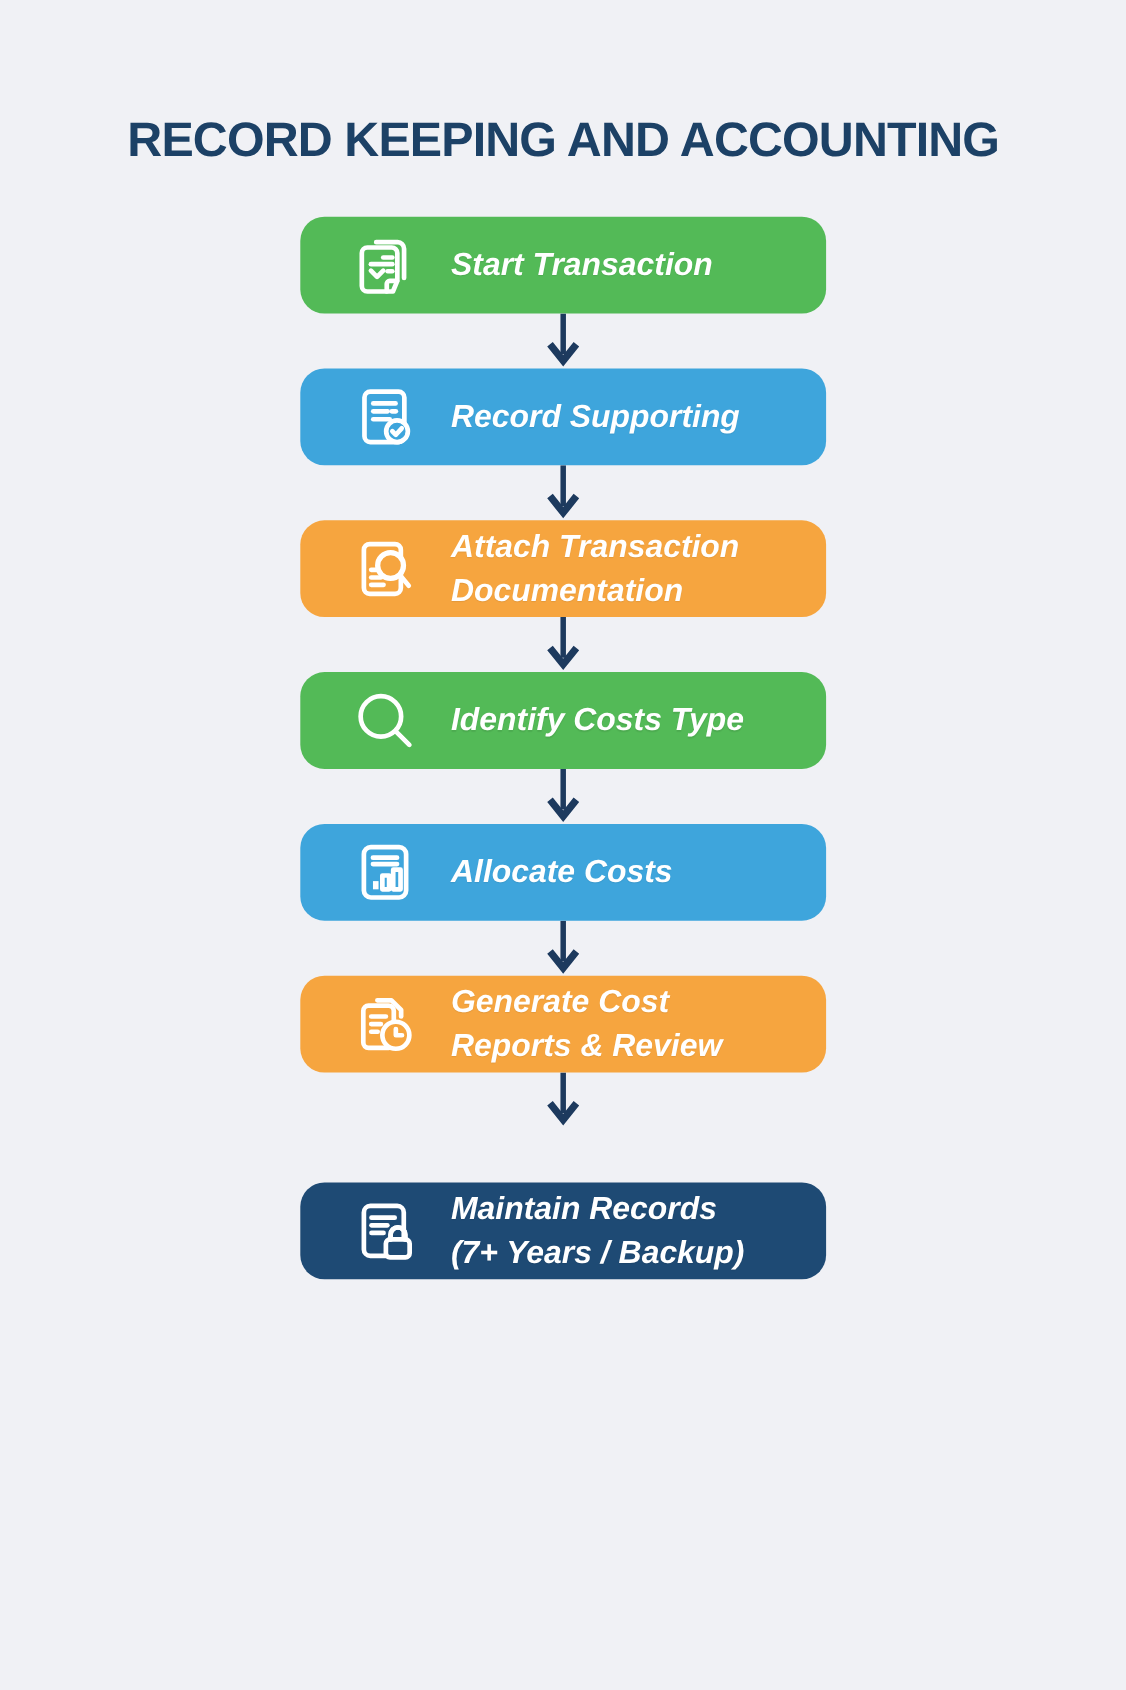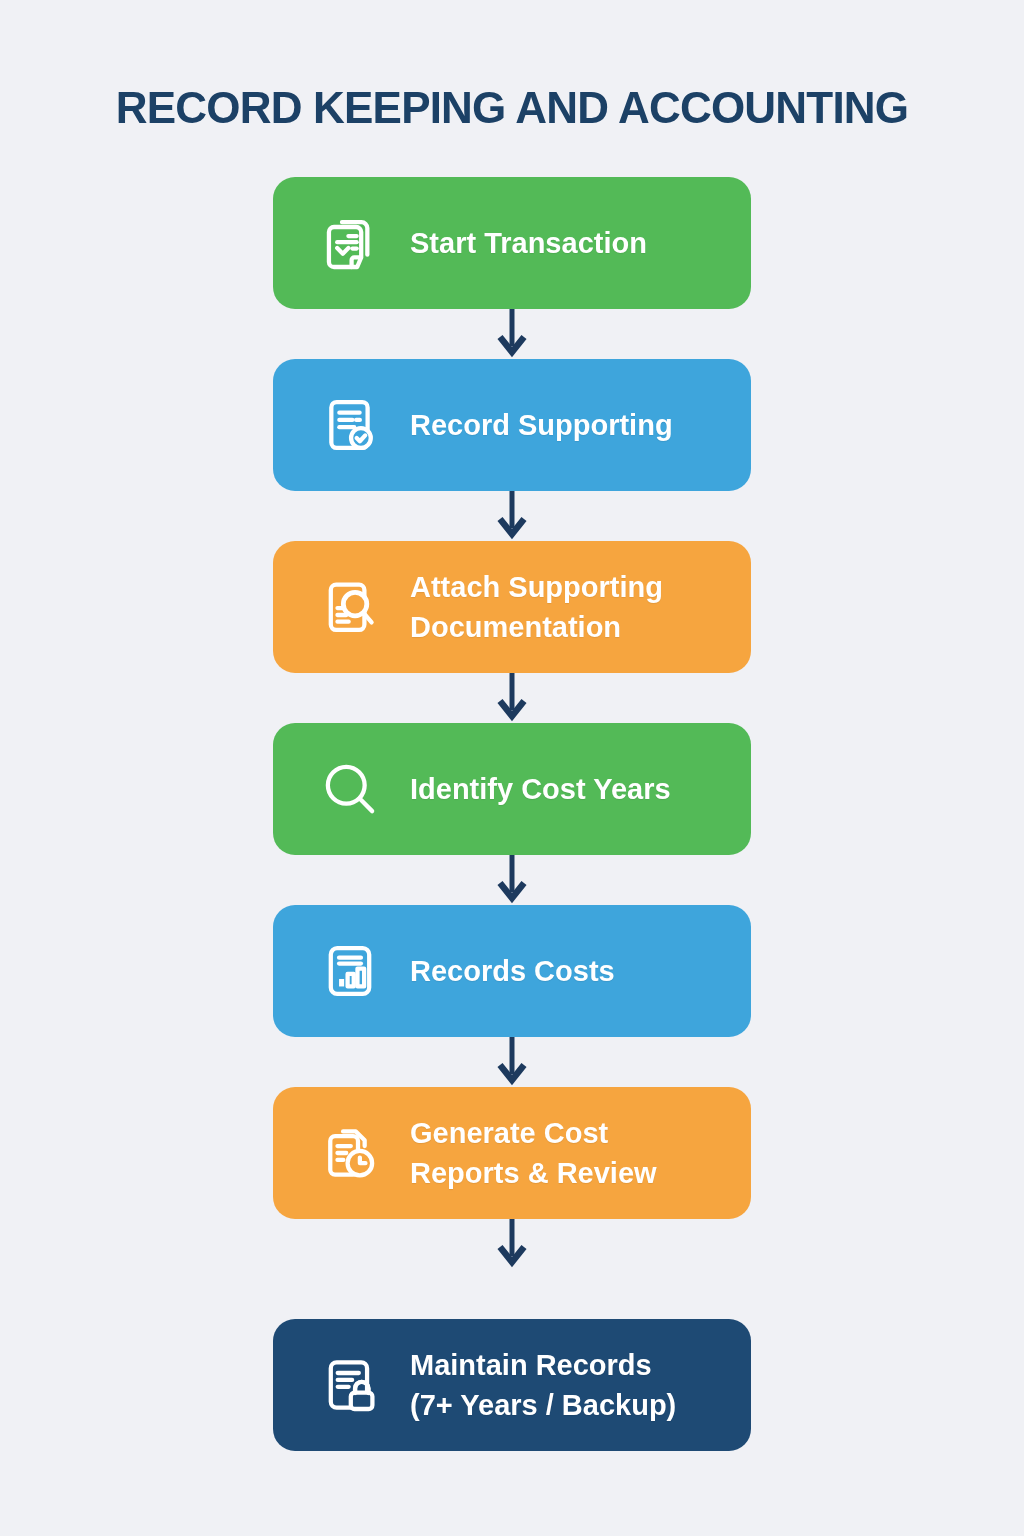--- a/index.html
+++ b/index.html
@@ -6,30 +6,30 @@
     --bg:#f0f1f5; --title:#1c4166; --arrow:#1d3a5e; --labelc:#ffffff;
   }
   *{margin:0;padding:0;box-sizing:border-box;}
   html,body{background:var(--bg);}
   body{font-family:"Liberation Sans","DejaVu Sans",sans-serif;}
   .canvas{
     position:relative;width:1024px;height:1536px;margin:0 auto;
     background:var(--bg);overflow:hidden;
   }
   .title{
-    padding-top:80px;text-align:center;color:var(--title);
+    padding-top:100px;text-align:center;color:var(--title);
     font-size:44px;font-weight:800;letter-spacing:-0.8px;line-height:56px;
   }
   .title div{white-space:nowrap;}
   .flow{
     width:478px;margin:41px auto 0 auto;display:flex;flex-direction:column;align-items:stretch;
   }
   .step{
-    height:132px;border-radius:22px;background:var(--c);
-    display:flex;align-items:center;flex:0 0 auto;
+    height:88px;border-radius:22px;background:var(--c);
+    display:flex;align-items:center;flex:0 0 auto;font-style:italic;
   }
   .icon{flex:0 0 64px;height:64px;margin-left:45px;display:flex;align-items:center;justify-content:center;}
   .icon svg{display:block;}
   .label{
     margin-left:28px;margin-right:14px;color:var(--labelc);
     font-size:29px;font-weight:700;line-height:40px;white-space:pre-line;
     text-shadow:0 1px 1px rgba(0,0,0,0.08);
   }
   .gap{
     height:50px;flex:0 0 auto;display:flex;align-items:center;justify-content:center;
@@ -97,60 +97,60 @@
       <span class="icon">
         <svg width="64" height="64" viewBox="0 0 24 24">
           <rect class="stk" x="4.8" y="3.6" width="12.6" height="17" rx="2"></rect>
           <path class="stk" d="M7.3 12.4h2.4"></path>
           <path class="stk" d="M7.3 15h3.3"></path>
           <path class="stk" d="M7.3 17.5h4.2"></path>
           <circle class="k" cx="13.9" cy="10.9" r="4.4" stroke-width="1.8"></circle>
           <path class="stk" d="M17 14.1l3.1 3.7" stroke-width="2"></path>
         </svg>
       </span>
-      <span class="label">Attach Supporting
+      <span class="label">Attach Transaction
 Documentation</span>
     </div>
 
     <div class="gap">
       <svg width="34" height="50" viewBox="0 0 34 50">
         <path d="M17 0 V37" stroke="var(--arrow)" stroke-width="5" fill="none"></path>
         <path d="M5 28 L17 43 L29 28" stroke="var(--arrow)" stroke-width="6.5" fill="none" stroke-linejoin="miter"></path>
       </svg>
     </div>
 
     <div class="step" style="--c: #53ba57;">
       <span class="icon">
         <svg width="64" height="64" viewBox="0 0 24 24">
           <circle class="stk" cx="10.6" cy="10.6" r="6.9" stroke-width="2"></circle>
           <path class="stk" d="M15.6 15.6l4.7 4.7" stroke-width="2.3"></path>
         </svg>
       </span>
-      <span class="label">Identify Cost Years</span>
+      <span class="label">Identify Costs Type</span>
     </div>
 
     <div class="gap">
       <svg width="34" height="50" viewBox="0 0 34 50">
         <path d="M17 0 V37" stroke="var(--arrow)" stroke-width="5" fill="none"></path>
         <path d="M5 28 L17 43 L29 28" stroke="var(--arrow)" stroke-width="6.5" fill="none" stroke-linejoin="miter"></path>
       </svg>
     </div>
 
     <div class="step" style="--c: #3ea5dc;">
       <span class="icon">
         <svg width="64" height="64" viewBox="0 0 24 24">
           <rect class="stk" x="4.8" y="3.4" width="14.4" height="17.2" rx="2.4"></rect>
           <path class="stk" d="M7.9 7h8.2"></path>
           <path class="stk" d="M7.9 9.2h8.2"></path>
           <rect class="fil" x="7.9" y="15" width="1.9" height="2.8"></rect>
           <rect class="stk" x="11.1" y="13.1" width="2.3" height="4.7"></rect>
           <rect class="stk" x="14.8" y="11.1" width="2.5" height="6.7"></rect>
         </svg>
       </span>
-      <span class="label">Records Costs</span>
+      <span class="label">Allocate Costs</span>
     </div>
 
     <div class="gap">
       <svg width="34" height="50" viewBox="0 0 34 50">
         <path d="M17 0 V37" stroke="var(--arrow)" stroke-width="5" fill="none"></path>
         <path d="M5 28 L17 43 L29 28" stroke="var(--arrow)" stroke-width="6.5" fill="none" stroke-linejoin="miter"></path>
       </svg>
     </div>
 
     <div class="step" style="--c: #f6a53f;">

